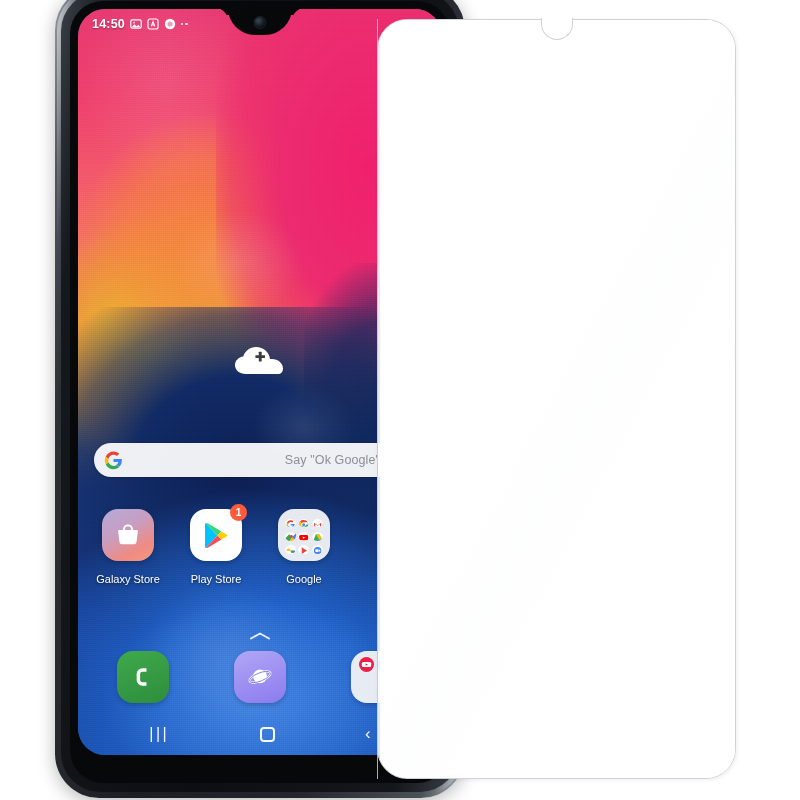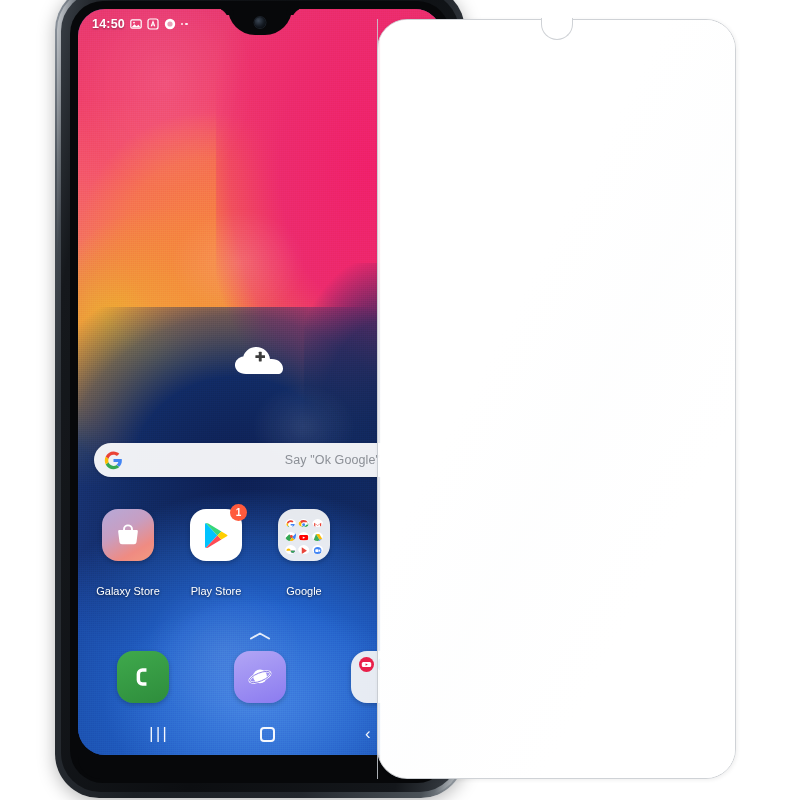--- a/index.html
+++ b/index.html
@@ -203,21 +203,21 @@
     position:absolute; left:6px; right:6px; top:500px; z-index:4;
     display:grid; grid-template-columns:repeat(4,1fr); gap:0;
   }
   .app { display:flex; flex-direction:column; align-items:center; position:relative; }
   .app-icon {
     width:52px; height:52px; border-radius:16px; position:relative;
     box-shadow: 0 2px 5px rgba(0,0,0,.22);
     display:flex; align-items:center; justify-content:center;
   }
   .app-label {
-    margin-top:24px; font-size:11px; color:#fff; font-weight:500;
+    margin-top:12px; font-size:11px; color:#fff; font-weight:500;
     text-shadow:0 1px 3px rgba(0,0,0,.6); white-space:nowrap;
   }
   .badge {
     position:absolute; right:-5px; top:-5px; min-width:17px; height:17px;
     border-radius:9px; background:#ff5a3c; color:#fff;
     font-size:10px; font-weight:700; display:flex; align-items:center; justify-content:center;
     border:1.6px solid rgba(255,255,255,.0); padding:0 3px;
   }
   
   #ic-galaxystore { background: linear-gradient(150deg,#b6a9d8 0%, #c79ec2 40%, #ef8b82 75%, #f49a7f 100%); }

